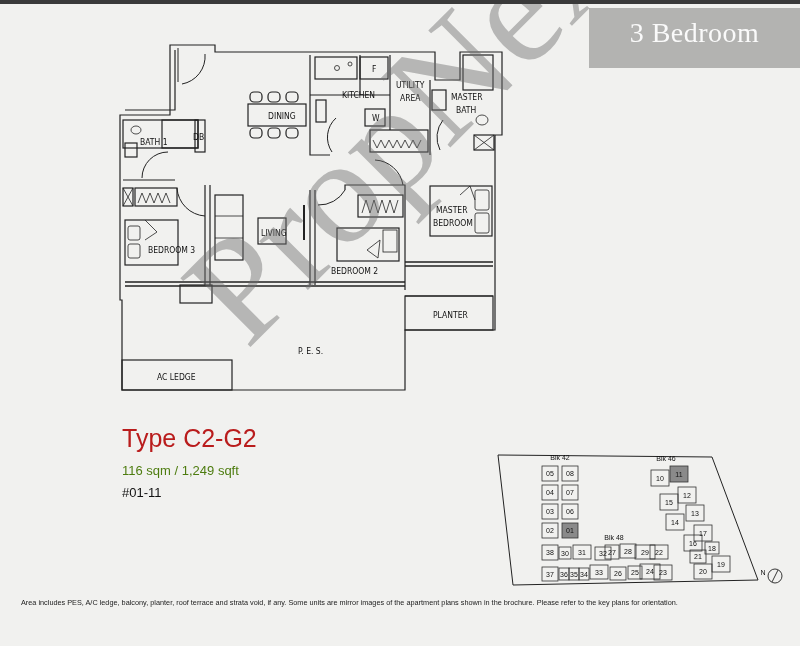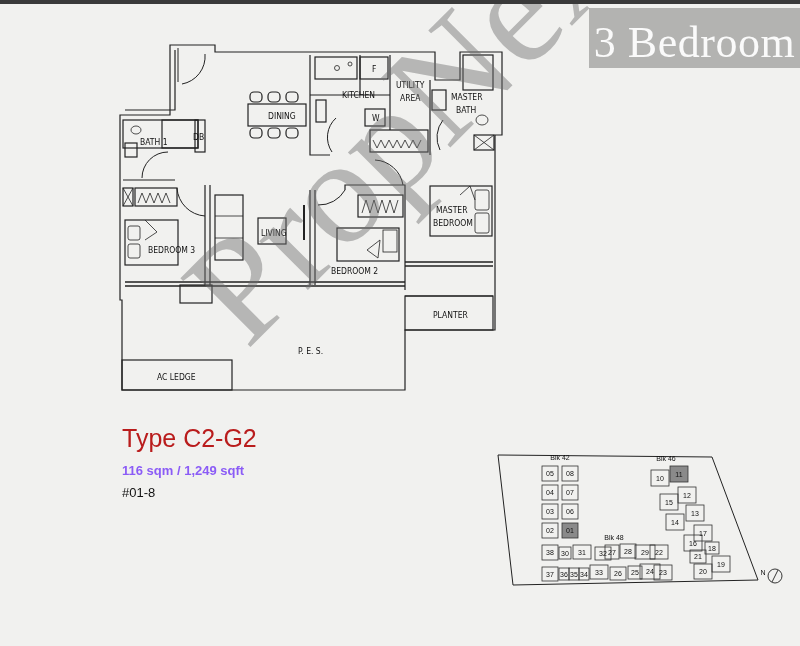--- a/index.html
+++ b/index.html
@@ -1,23 +1,23 @@
 <!DOCTYPE html>
 <html><head>
 <meta charset="utf-8">
 <style>
   html, body { margin:0; padding:0; }
   body { width:800px; height:646px; overflow:hidden; background:#3a3a3a; font-family:"Liberation Sans", sans-serif; }
   .page { position:absolute; left:0; top:4px; width:800px; height:642px; background:#f1f1ef; overflow:hidden; }
   .title-box { position:absolute; left:589px; top:4px; width:211px; height:60px; background:#b3b3b1; }
-  .title-text { position:absolute; left:0; right:0; top:9px; text-align:center; color:#fafafa; font-family:"Liberation Serif", "DejaVu Serif", serif; font-size:44px; letter-spacing:0.5px; }
+  .title-text { position:absolute; left:0; right:0; top:9px; text-align:center; color:#fafafa; font-family:"Liberation Serif", "DejaVu Serif", serif; font-size:28px; letter-spacing:0.5px; }
   svg.plan { position:absolute; left:0; top:0; }
   .lbl { font-family:"DejaVu Sans Condensed", "DejaVu Sans", sans-serif; font-size:8.5px; fill:#111; }
   .unit-type { position:absolute; left:122px; top:420px; font-size:25px; color:#b91c1c; }
-  .unit-area { position:absolute; left:122px; top:459px; font-size:13px; color:#8b5cf6;font-weight:bold; }
+  .unit-area { position:absolute; left:122px; top:459px; font-size:13px; color:#4d7c0f; }
   .unit-no { position:absolute; left:122px; top:481px; font-size:13px; color:#111; }
   .disclaimer { position:absolute; left:21px; top:594px; font-size:7.3px; color:#222; line-height:9.5px; white-space:nowrap; }
   .watermark { position:absolute; left:150px; top:250px; font-family:"Liberation Serif", serif; font-size:150px; color:rgba(110,110,110,0.45); transform:rotate(-45deg); transform-origin:left top; white-space:nowrap; pointer-events:none; }
   .kp { font-family:"Liberation Sans", sans-serif; font-size:7px; fill:#111; text-anchor:middle; }
 </style>
 </head>
 <body>
 
 <div class="page">
 
@@ -218,19 +218,20 @@
       <g>
         <text class="kp" x="763" y="575">N</text>
         <circle cx="775" cy="576" r="7" fill="none" stroke="#222" stroke-width="0.9"></circle>
         <path d="M772 582 L778 570" stroke="#222" stroke-width="0.9"></path>
       </g>
     </g>
   </svg>
 
   <div class="unit-type">Type C2-G2</div>
   <div class="unit-area">116 sqm / 1,249 sqft</div>
-  <div class="unit-no">#01-8</div>
+  <div class="unit-no">#01-11</div>
 
   <div class="disclaimer">
+    <div>Area includes PES, A/C ledge, balcony, planter, roof terrace and strata void, if any. Some units are mirror images of the apartment plans shown in the brochure. Please refer to the key plans for orientation.</div>
   </div>
 
   <div class="watermark">PropNex</div>
 </div>
 
 </body></html>

